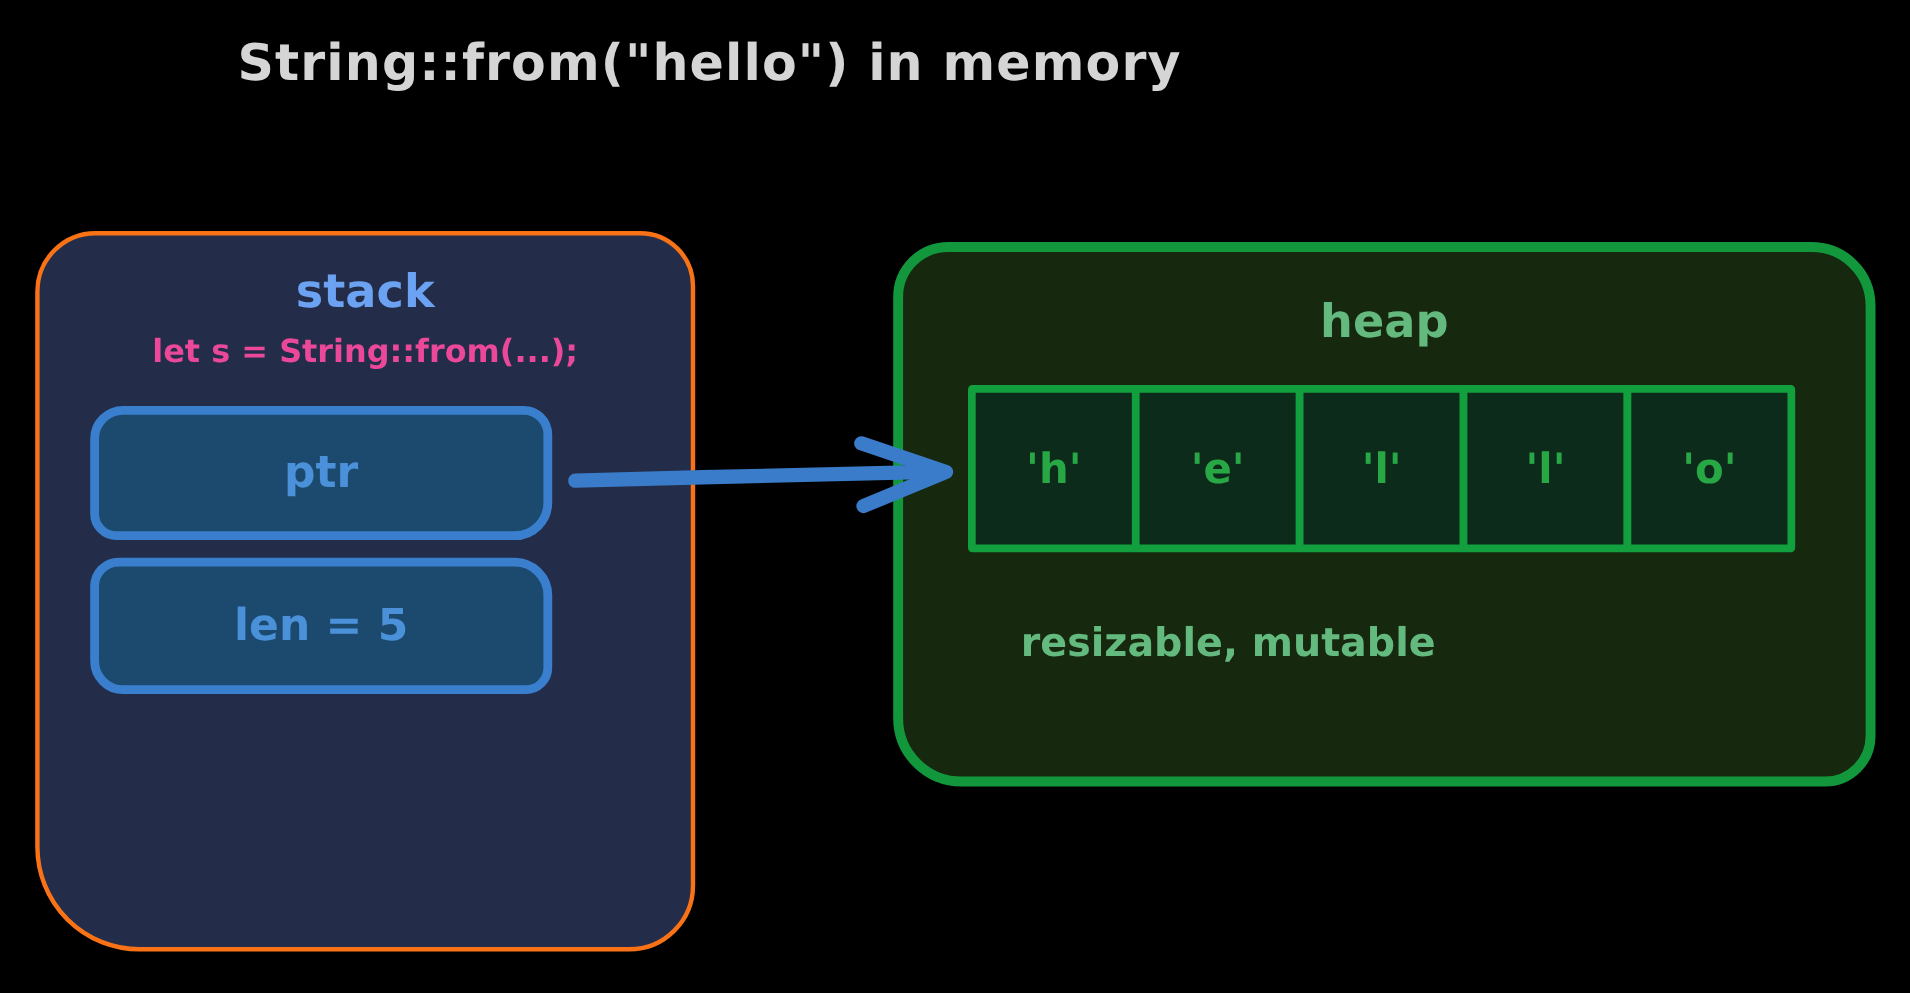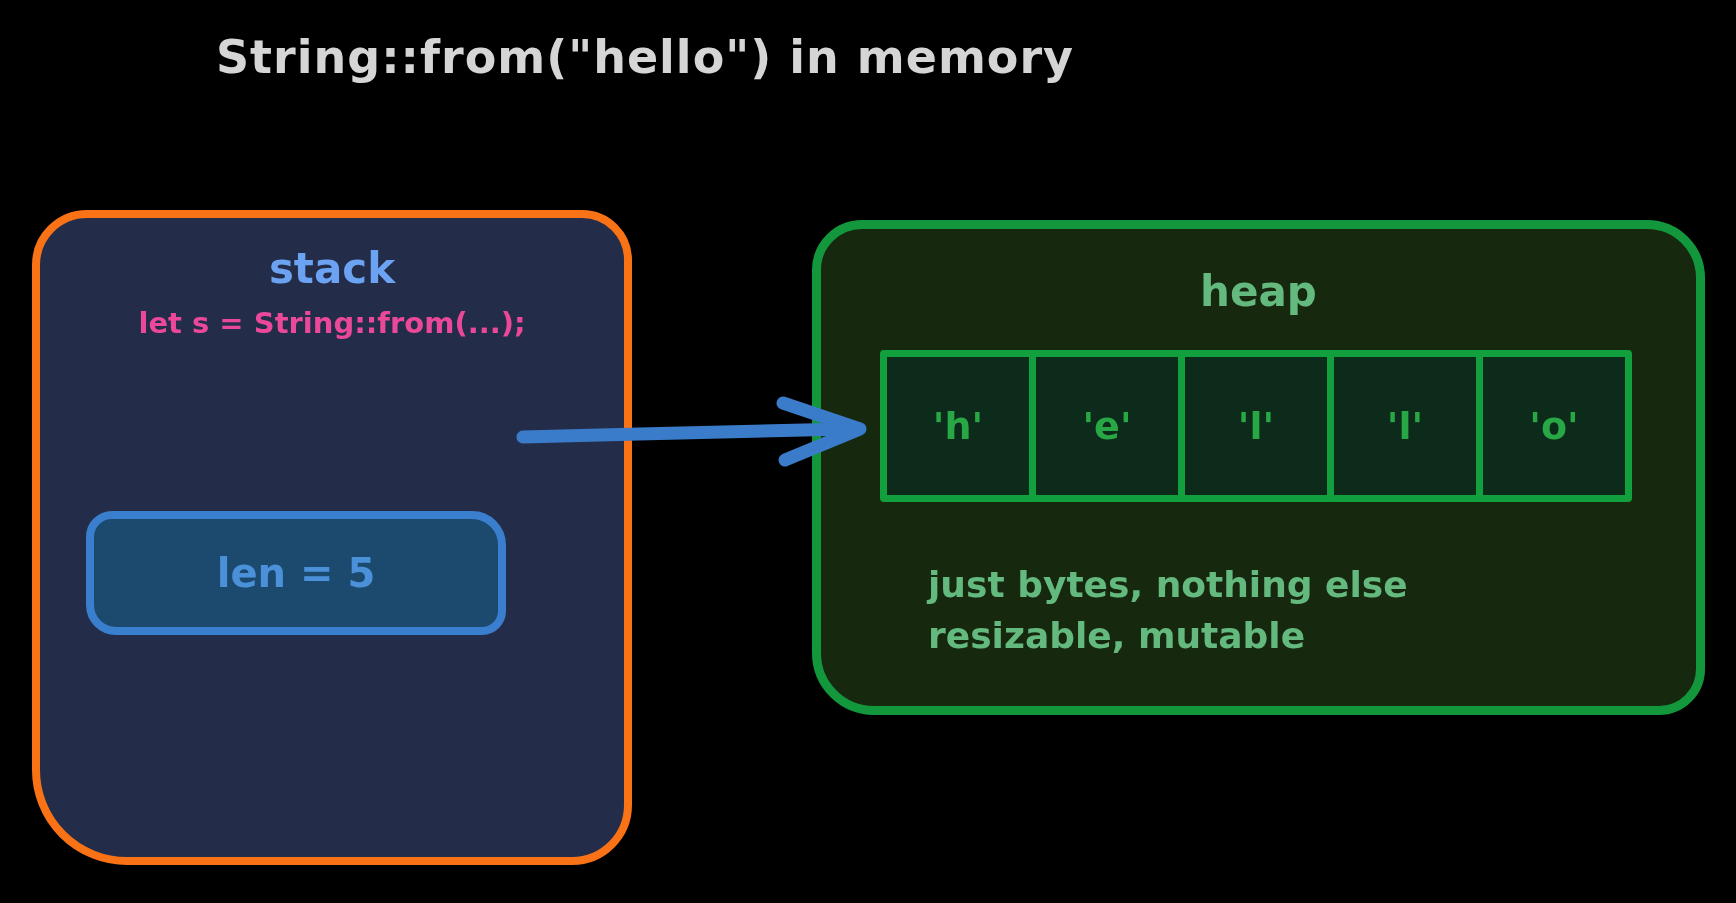--- a/index.html
+++ b/index.html
@@ -28,21 +28,21 @@
   }
   
   .stack-box {
     position: absolute;
     left: 32px;
     top: 210px;
     width: 600px;
     height: 655px;
     box-sizing: border-box;
     background: #232d49;
-    border: 8px solid #f97316;
+    border: 4px solid #f97316;
     border-radius: 55px 50px 60px 95px;
   }
   .stack-label {
     position: absolute;
     top: 26px;
     left: 0;
     width: 100%;
     text-align: center;
     font-size: 42px;
     font-weight: bold;
@@ -150,34 +150,34 @@
 </head>
 <body>
 
 <div id="canvas">
 
   <div class="title">String::from("hello") in memory</div>
 
   <div class="stack-box">
     <div class="stack-label">stack</div>
     <div class="stack-code">let s = String::from(...);</div>
+    <div class="field field-ptr">ptr</div>
     <div class="field field-len">len = 5</div>
   </div>
 
   <div class="heap-box">
     <div class="heap-label">heap</div>
     <div class="cell-row">
       <div class="cell">'h'</div>
       <div class="cell">'e'</div>
       <div class="cell">'l'</div>
       <div class="cell">'l'</div>
       <div class="cell">'o'</div>
     </div>
     <div class="heap-notes">
-      <div>just bytes, nothing else</div>
       <div>resizable, mutable</div>
     </div>
   </div>
 
   <svg class="arrow-svg" viewBox="0 0 1736 903" xmlns="http://www.w3.org/2000/svg">
     <path class="arrow-stroke" d="M 523 437 C 630 434, 750 431, 846 429"></path>
     <path class="arrow-stroke" d="M 783 403 L 860 429 L 785 460"></path>
   </svg>
 
 </div>

